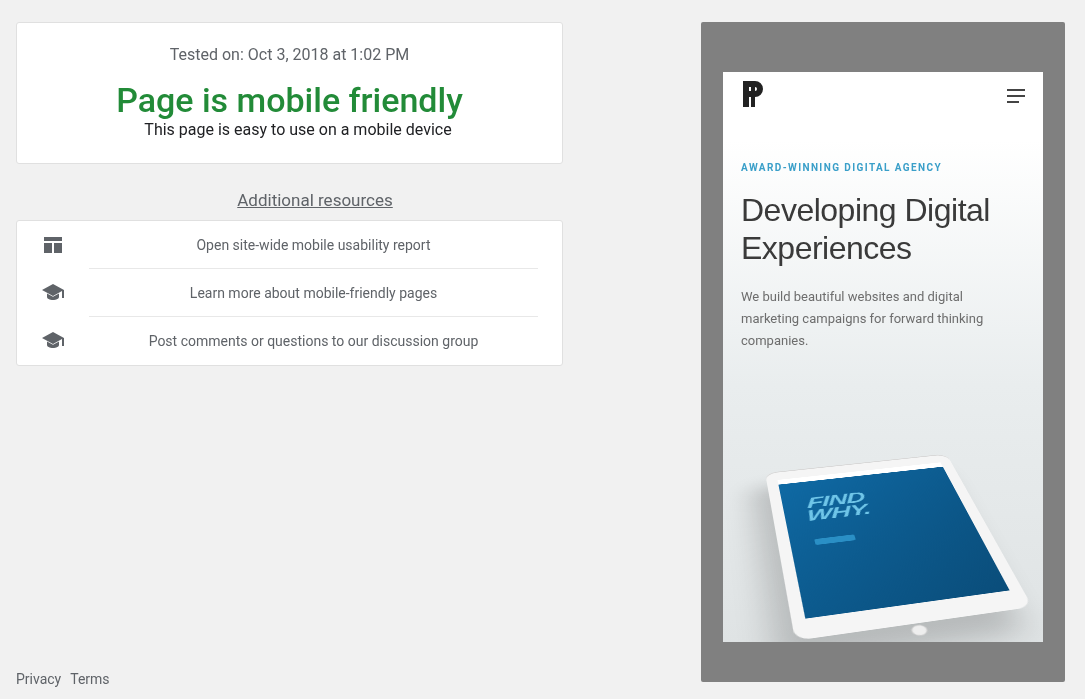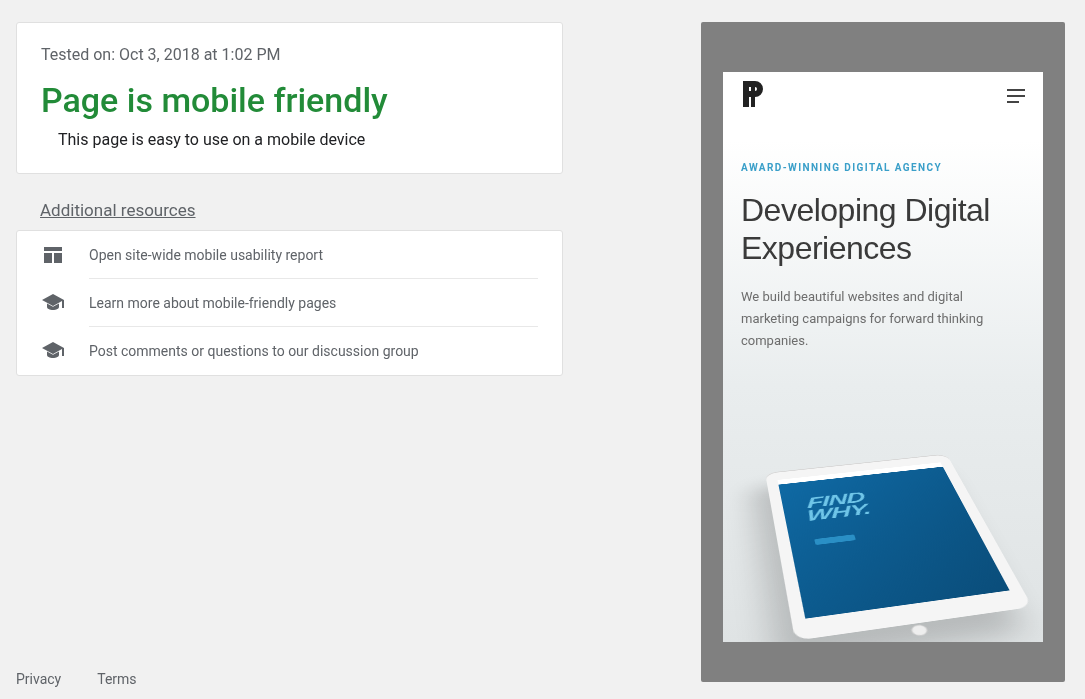--- a/index.html
+++ b/index.html
@@ -11,38 +11,38 @@
       overflow: hidden;
       position: relative;
     }
     .left-col {
       position: absolute;
       left: 0;
       top: 0;
       width: 590px;
       height: 100%;
       padding: 22px 0 0 16px;
+      text-align: center;
     }
     .card {
       background: #fff;
       border: 1px solid #e0e0e0;
       border-radius: 3px;
       width: 547px;
       padding: 22px 24px 24px 24px;
     }
     .tested-on {
       color: #5f6368;
       font-size: 16px;
       margin-bottom: 16px;
     }
     .headline {
       color: #228b38;
       font-size: 34px;
       font-weight: 500;
-      margin-bottom: 10px;
     }
     .subtext {
       color: #202124;
       font-size: 16px;
       margin-left: 17px;
     }
     .section-label {
       color: #5f6368;
       font-size: 17px;
       margin: 26px 0 10px 24px;
@@ -76,21 +76,21 @@
       border-bottom: 1px solid #e8e8e8;
       height: 48px;
       line-height: 48px;
     }
     .resource-row:last-child .label { border-bottom: none; }
     .footer {
       position: absolute;
       bottom: 12px;
       left: 16px;
       display: flex;
-      gap: 36px;
+      gap: 9px;
     }
     .footer a {
       color: #5f6368;
       font-size: 14px;
       text-decoration: none;
       cursor: pointer;
     }
     
     .right-col {
       position: absolute;

